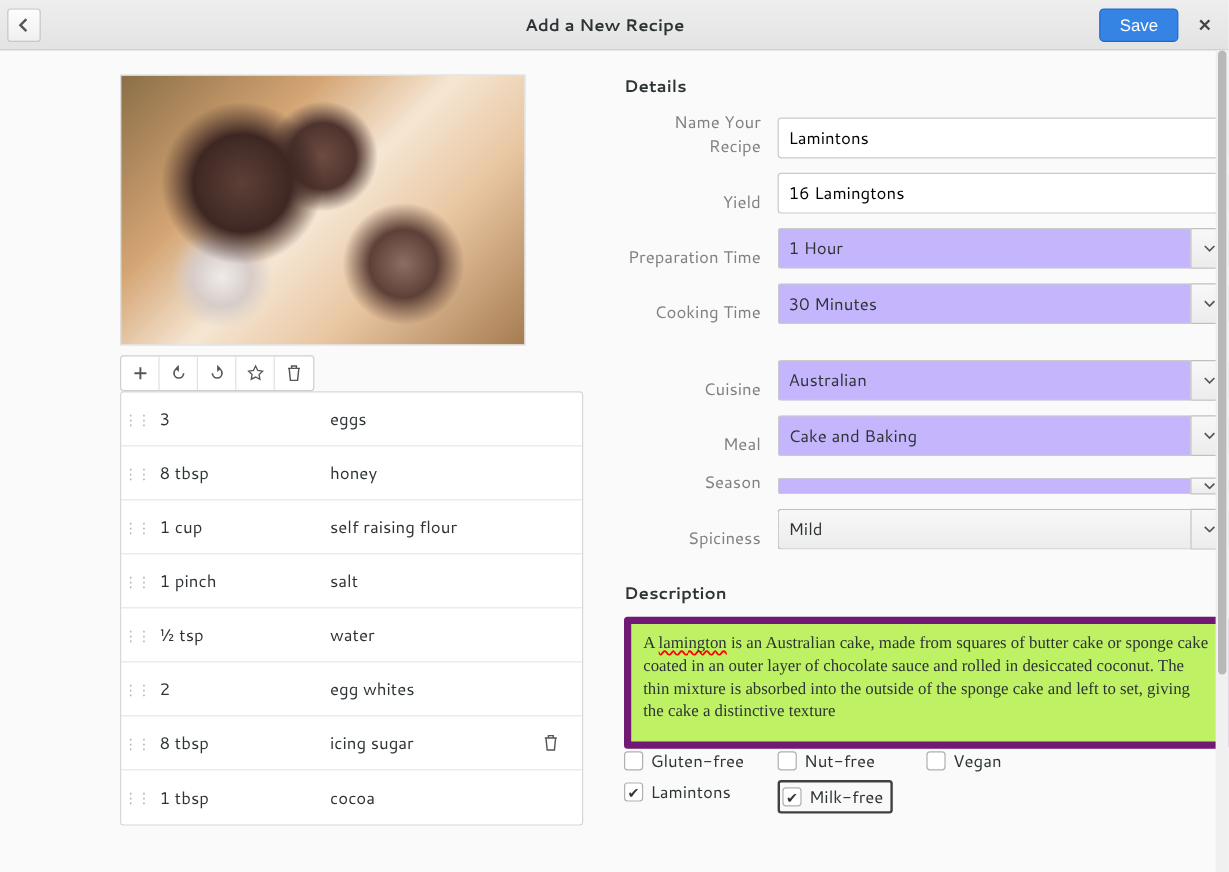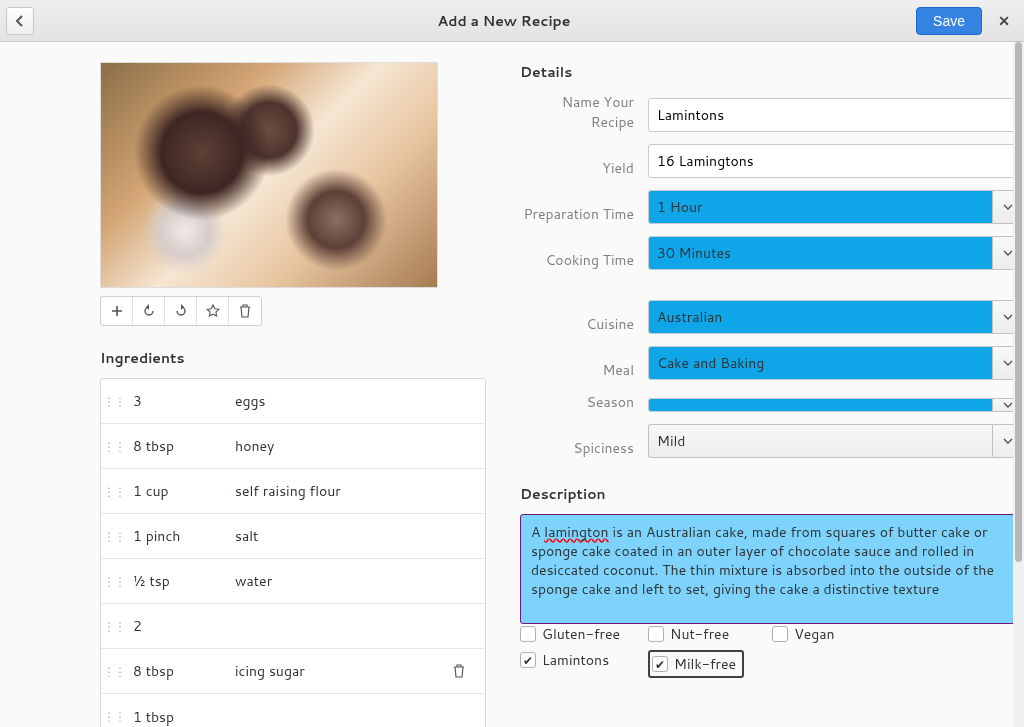--- a/index.html
+++ b/index.html
@@ -116,21 +116,21 @@
     padding: 0 8px 0 0;
   }
   .ing-row:last-child { border-bottom: none; }
   .drag-handle {
     width: 26px; text-align: center;
     color: #b0b0b0; font-size: 12px;
     cursor: grab;
     letter-spacing: -1px;
   }
   .ing-amt { width: 108px; padding-left: 6px; }
-  .ing-name { flex: 1; }
+  .ing-name { flex: 1; margin-left: 40px; }
   .ing-del {
     width: 24px;
     color: #555;
     cursor: pointer;
     visibility: hidden;
   }
 
   .details-grid .row {
     display: flex;
     align-items: flex-end;
@@ -156,45 +156,46 @@
   .combo {
     display: flex;
     width: 100%;
   }
   .combo .combo-text {
     flex: 1;
     border: 1px solid #cacaca;
     border-right: none;
     border-radius: 3px 0 0 3px;
     padding: 6px 8px;
-    background: #0ea5e9;
+    background: #c4b5fd;
   }
   .combo .combo-btn {
     width: 32px;
     border: 1px solid #c0c0c0;
     border-radius: 0 3px 3px 0;
     background: linear-gradient(to bottom, #f8f8f8, #ececec);
     display: flex; align-items: center; justify-content: center;
     cursor: pointer;
   }
   .combo.filled .combo-text {
     background: linear-gradient(to bottom, #f8f8f8, #ececec);
     border: 1px solid #c0c0c0;
     border-right: none;
   }
   .gap { height: 18px; }
   .desc-box {
     width: 100%;
-    border: 1px solid #701a75;
+    border: 6px solid #701a75;
     border-radius: 3px;
     padding: 8px 10px;
     font-size: 14px;
     line-height: 1.35;
-    background: #7dd3fc;
+    background: #bef264;
     min-height: 110px;
+    font-family: Liberation Serif, serif;
   }
   .desc-box .underlined { text-decoration: underline red wavy; text-decoration-skip-ink: none; }
   .diet-grid {
     display: flex;
     gap: 28px;
     margin-top: 0;
   }
   .diet-col { display: flex; flex-direction: column; gap: 6px; }
   .check {
     display: flex; align-items: center; gap: 6px;
@@ -267,21 +268,20 @@
             <path d="M7 1l1.8 3.7 4 .6-2.9 2.8.7 4L7 10.2 3.4 12l.7-4L1.2 5.3l4-.6z" stroke="#555" stroke-width="1.1" fill="none"></path>
           </svg>
       </div>
       <div class="tbtn">
         <svg width="12" height="14" viewBox="0 0 12 14">
             <path d="M1 3h10M4 3V1h4v2M2 3l1 10h6l1-10" stroke="#555" stroke-width="1.2" fill="none"></path>
           </svg>
       </div>
     </div>
 
-    <div class="section-title">Ingredients</div>
     <div class="ingredients-list">
 
     <div class="ing-row">
           <div class="drag-handle">⋮⋮</div>
           <div class="ing-amt">3</div>
           <div class="ing-name">eggs</div>
           <div class="ing-del">
             <svg width="12" height="14" viewBox="0 0 12 14">
               <path d="M1 3h10M4 3V1h4v2M2 3l1 10h6l1-10" stroke="#555" stroke-width="1.2" fill="none"></path>
             </svg>
@@ -323,39 +323,41 @@
           <div class="ing-name">water</div>
           <div class="ing-del">
             <svg width="12" height="14" viewBox="0 0 12 14">
               <path d="M1 3h10M4 3V1h4v2M2 3l1 10h6l1-10" stroke="#555" stroke-width="1.2" fill="none"></path>
             </svg>
           </div>
         </div>
         <div class="ing-row">
           <div class="drag-handle">⋮⋮</div>
           <div class="ing-amt">2</div>
+          <div class="ing-name">egg whites</div>
           <div class="ing-del">
             <svg width="12" height="14" viewBox="0 0 12 14">
               <path d="M1 3h10M4 3V1h4v2M2 3l1 10h6l1-10" stroke="#555" stroke-width="1.2" fill="none"></path>
             </svg>
           </div>
         </div>
         <div class="ing-row">
           <div class="drag-handle">⋮⋮</div>
           <div class="ing-amt">8 tbsp</div>
           <div class="ing-name">icing sugar</div>
           <div class="ing-del" style="visibility:visible">
             <svg width="12" height="14" viewBox="0 0 12 14">
               <path d="M1 3h10M4 3V1h4v2M2 3l1 10h6l1-10" stroke="#555" stroke-width="1.2" fill="none"></path>
             </svg>
           </div>
         </div>
         <div class="ing-row">
           <div class="drag-handle">⋮⋮</div>
           <div class="ing-amt">1 tbsp</div>
+          <div class="ing-name">cocoa</div>
           <div class="ing-del">
             <svg width="12" height="14" viewBox="0 0 12 14">
               <path d="M1 3h10M4 3V1h4v2M2 3l1 10h6l1-10" stroke="#555" stroke-width="1.2" fill="none"></path>
             </svg>
           </div>
         </div>
       </div>
   </div>
 
   <div class="right-col">

